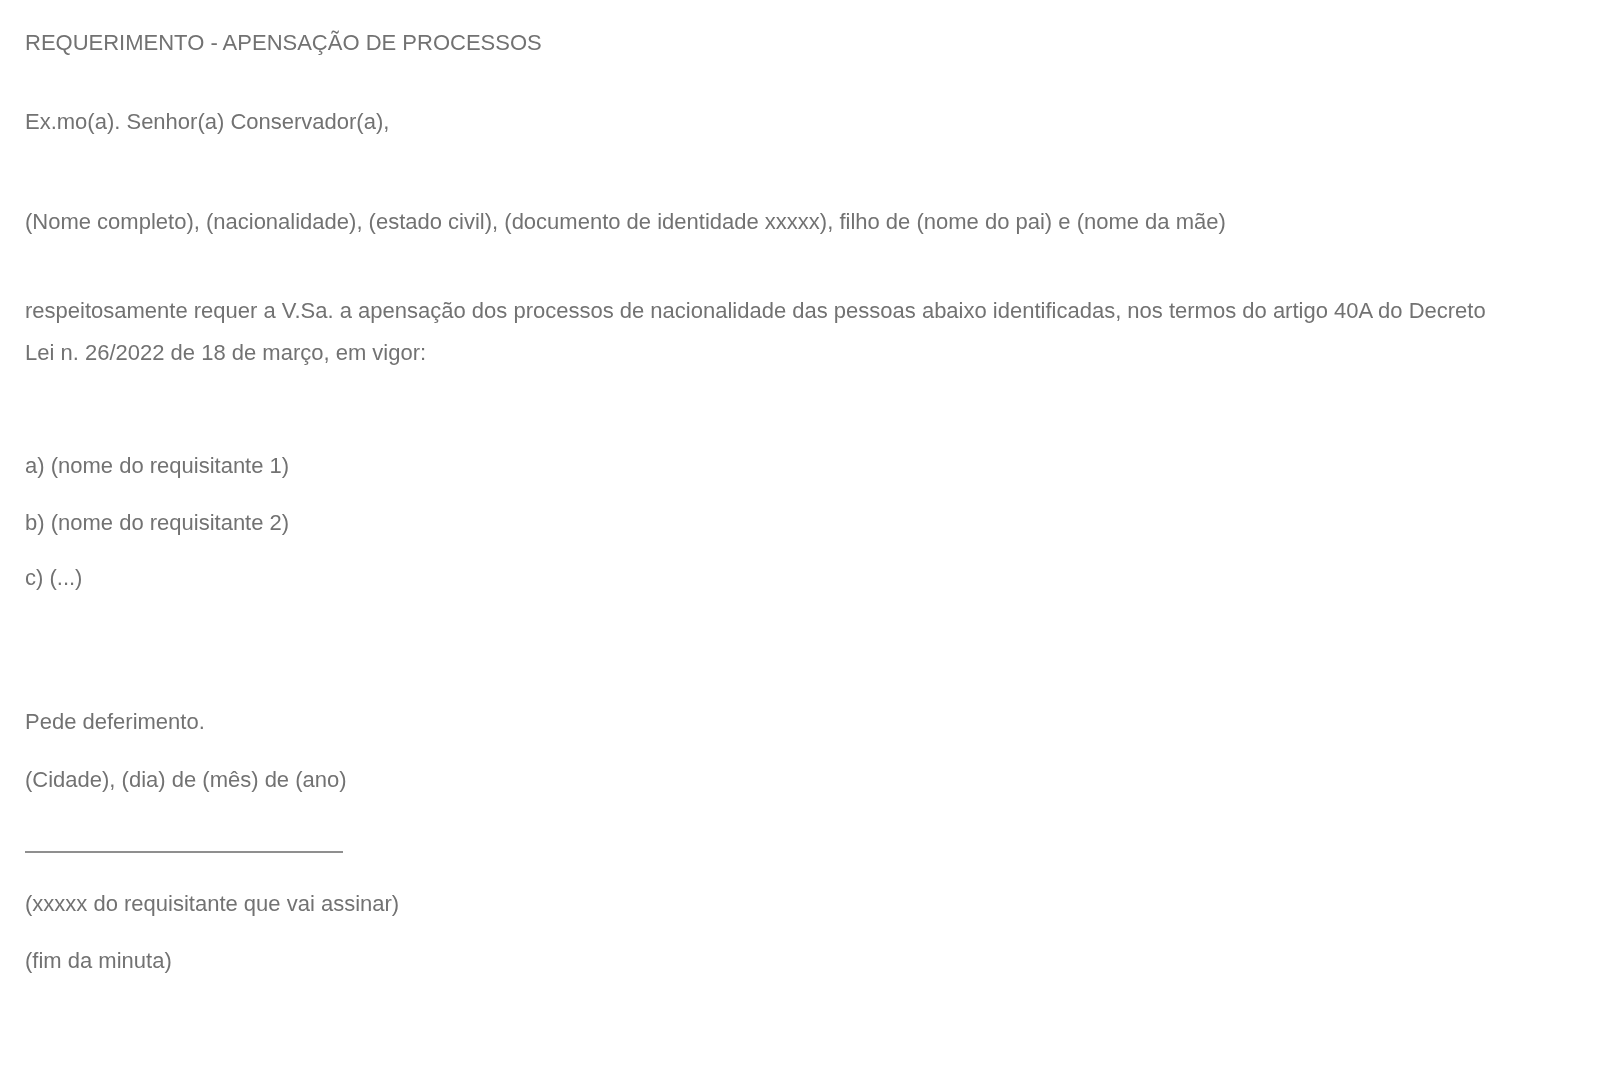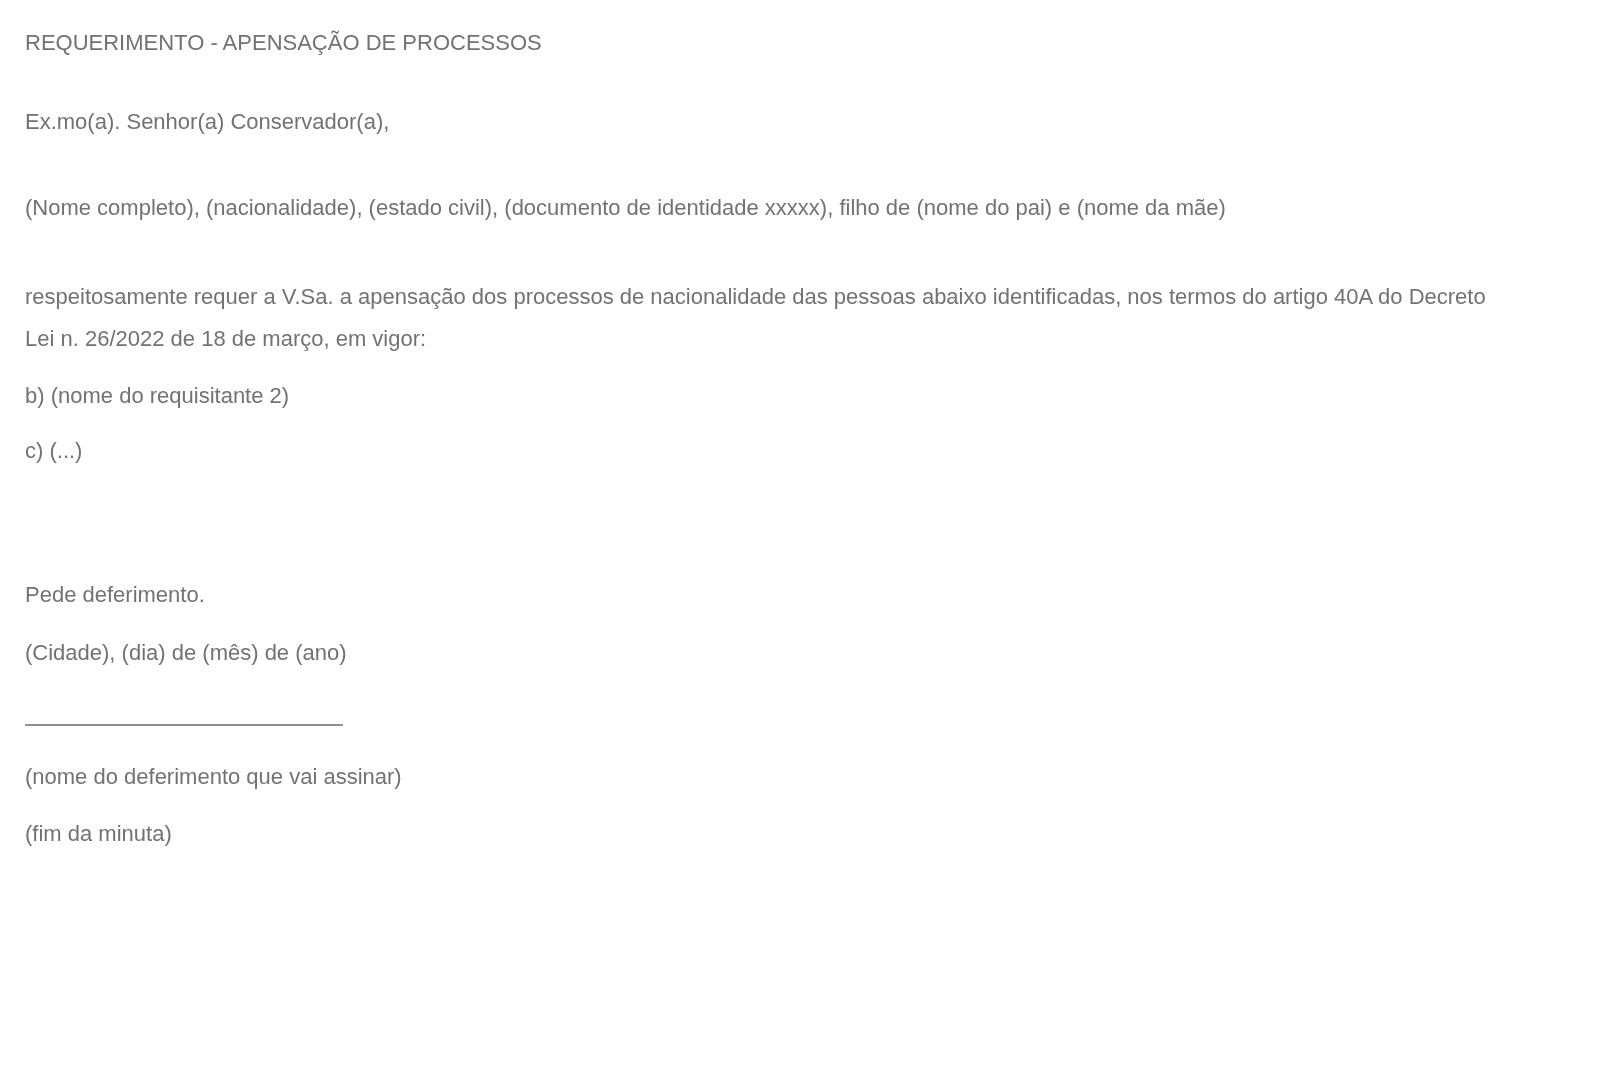--- a/index.html
+++ b/index.html
@@ -24,21 +24,21 @@
   }
   .doc p {
     margin: 0;
     font-size: 22px;
     line-height: 42px;
     color: #727272;
     max-width: 1515px;
   }
   .doc .title          { margin-top: 0; }
   .doc .salutation     { margin-top: 37px; }
-  .doc .identification { margin-top: 44px; }
+  .doc .identification { margin-top: 58px; }
   .doc .request        { margin-top: 47px; }
   .doc .list-item-a    { margin-top: 71px; }
   .doc .list-item-b    { margin-top: 15px; }
   .doc .list-item-c    { margin-top: 13px; }
   .doc .closing        { margin-top: 102px; }
   .doc .date-line      { margin-top: 16px; }
   .signature-line {
     margin-top: 50px;
     margin-left: 0;
     width: 318px;
@@ -54,28 +54,29 @@
 <div class="doc">
 
   <p class="title">REQUERIMENTO - APENSAÇÃO DE PROCESSOS</p>
 
   <p class="salutation">Ex.mo(a). Senhor(a) Conservador(a),</p>
 
   <p class="identification">(Nome completo), (nacionalidade), (estado civil), (documento de identidade xxxxx), filho de (nome do pai) e (nome da mãe)</p>
 
   <p class="request">respeitosamente requer a V.Sa. a apensação dos processos de nacionalidade das pessoas abaixo identificadas, nos termos do artigo 40A do Decreto Lei n. 26/2022 de 18 de março, em vigor:</p>
 
+  <p class="list-item-a">a) (nome do requisitante 1)</p>
 
   <p class="list-item-b">b) (nome do requisitante 2)</p>
 
   <p class="list-item-c">c) (...)</p>
 
   <p class="closing">Pede deferimento.</p>
 
   <p class="date-line">(Cidade), (dia) de (mês) de (ano)</p>
 
   <div class="signature-line"></div>
 
-  <p class="signature-name">(nome do deferimento que vai assinar)</p>
+  <p class="signature-name">(xxxxx do requisitante que vai assinar)</p>
 
   <p class="end-note">(fim da minuta)</p>
 
 </div>
 
 </body></html>

